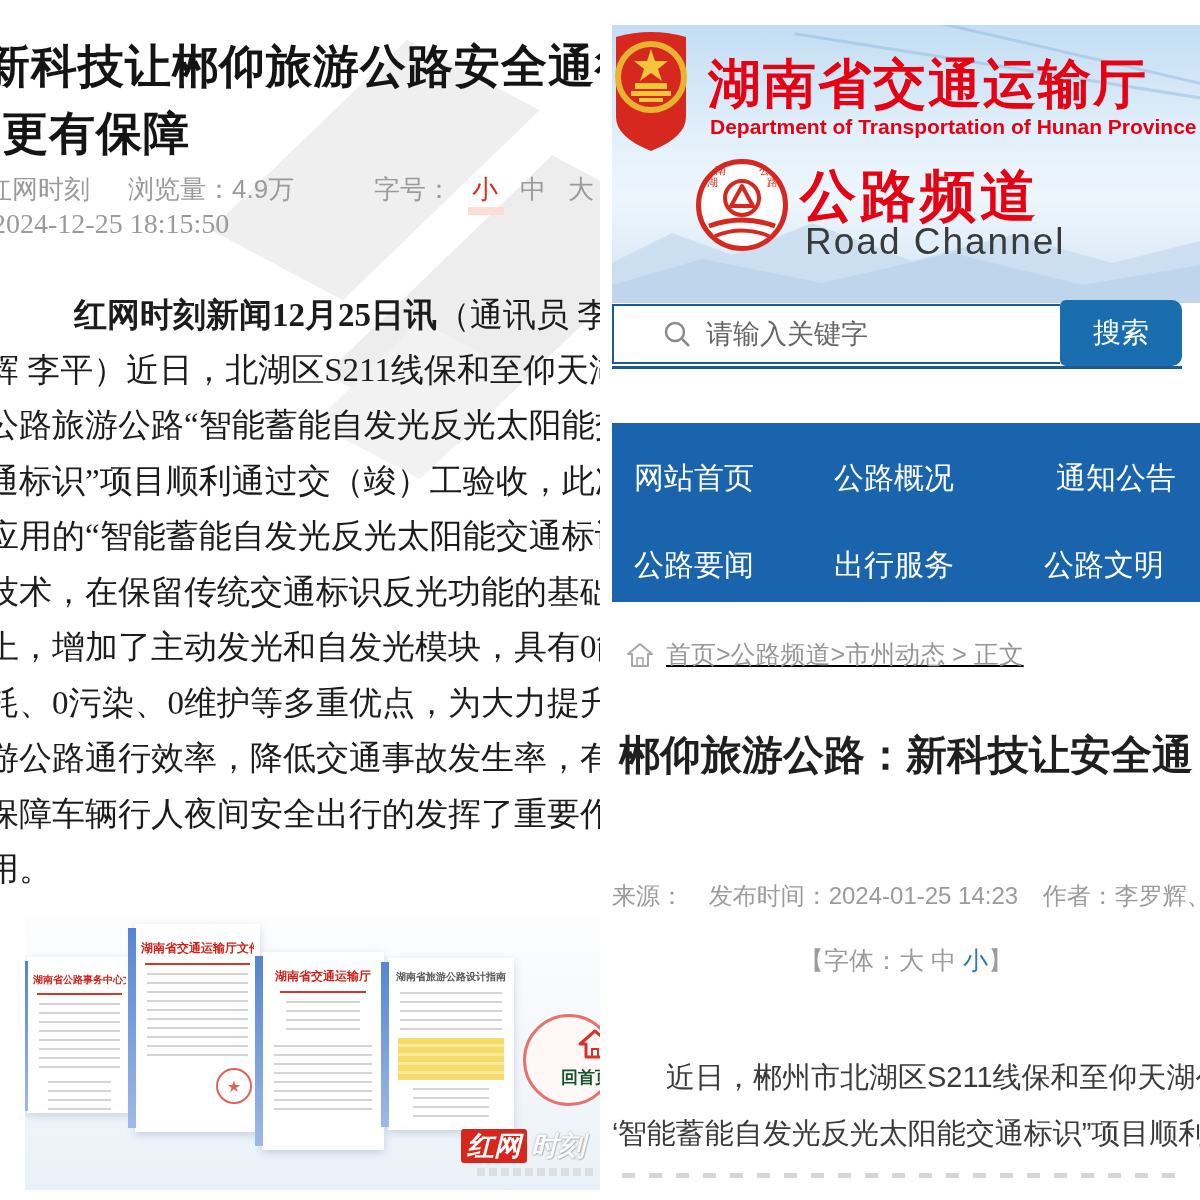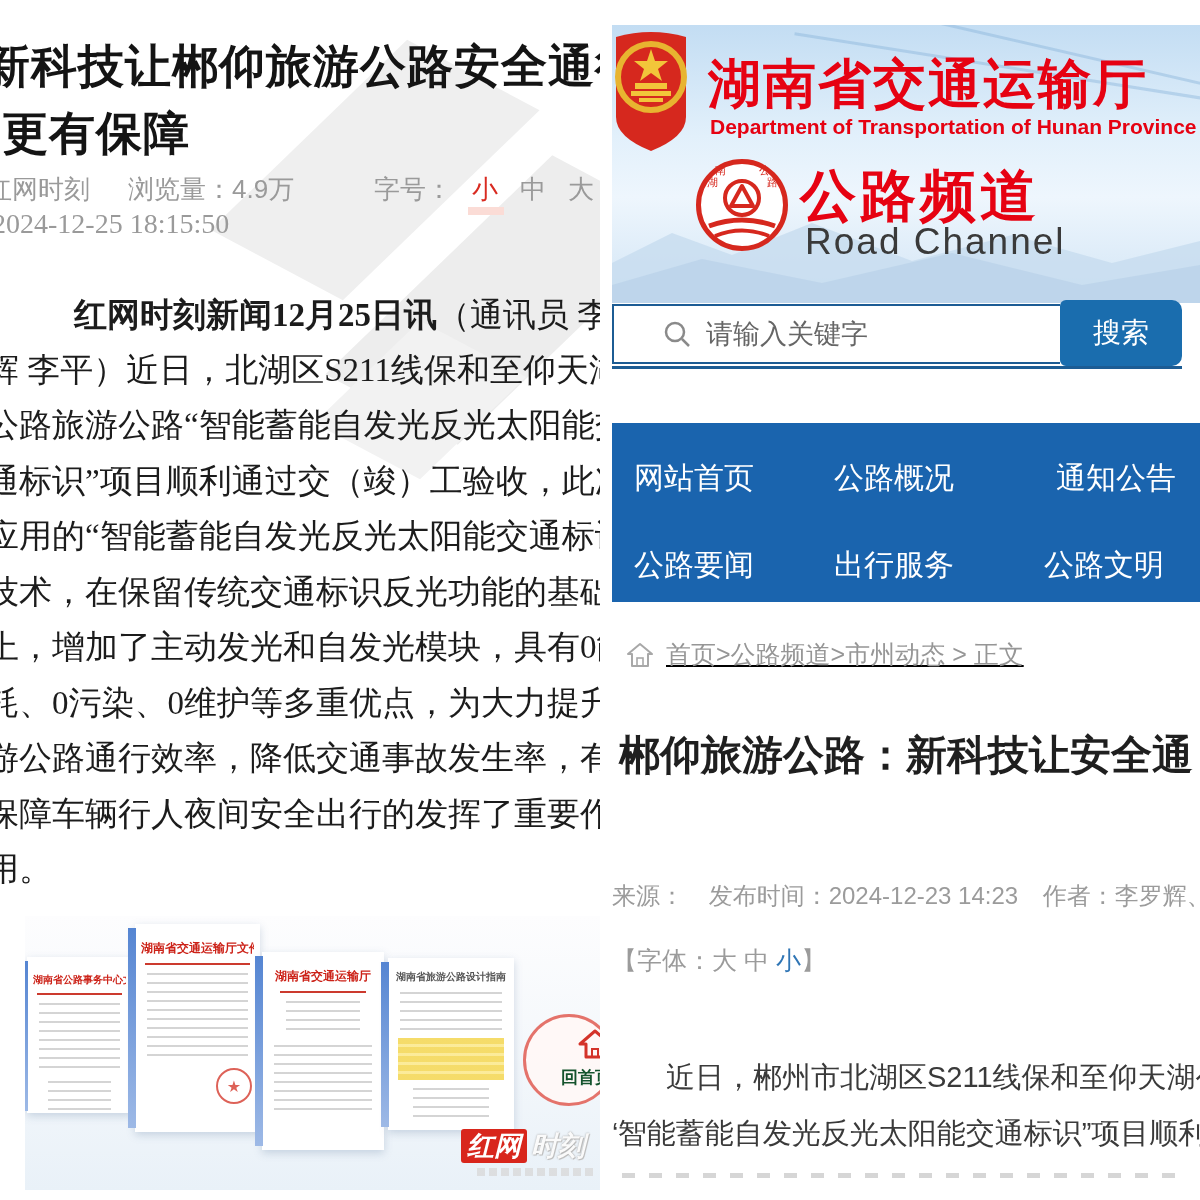--- a/index.html
+++ b/index.html
@@ -75,21 +75,21 @@
                 font-family:"Liberation Sans", sans-serif; }
   .search-underline { position:absolute; left:0; top:366px; width:570px; height:3px; background:#1c5c94; }
   .nav { position:absolute; left:0; top:423px; width:628px; height:179px; background:#1a64ae; }
   .nav-item { position:absolute; color:#fff; font-size:30px; white-space:nowrap; }
   .breadcrumb { position:absolute; left:14px; top:638px; display:flex; align-items:center;text-decoration:underline; }
   .breadcrumb-text { font-size:25px; color:#969696; margin-left:12px; white-space:nowrap; }
   .r-title { position:absolute; left:0; width:588px; text-align:center; font-size:41px; font-weight:bold; color:#1f1f1f; white-space:nowrap; }
   .r-title.rt1 { top:728px; } .r-title.rt2 { top:782px; }
   .r-meta { position:absolute; left:0px; top:880px; width:588px; font-size:24px; color:#9b9b9b; white-space:nowrap; }
   .r-meta span { margin-right:18px; }
-  .r-fontsize { position:absolute; left:0; top:944px; width:588px; font-size:25px; color:#9b9b9b; white-space:nowrap; }
+  .r-fontsize { position:absolute; left:0; top:944px; width:588px; text-align:center; font-size:25px; color:#9b9b9b; white-space:nowrap; }
   .r-fontsize .sm { color:#2f75b5; }
   .r-body { position:absolute; font-size:29px; color:#3a3a3a; white-space:nowrap; }
   .rb1 { left:54px; top:1058px; }
   .rb2 { left:-4px; top:1114px; }
   .rb-clip { position:absolute; left:10px; top:1173px; width:560px; height:5px; opacity:.35;
              background:repeating-linear-gradient(90deg,#8a8a8a 0 13px, transparent 13px 27px); }
 </style>
 </head>
 <body>
 
@@ -233,21 +233,21 @@
         <path d="M14 3 L26 13 H22 V25 H6 V13 H2 Z" fill="none" stroke="#a8a8a8" stroke-width="2" stroke-linejoin="round"></path>
         <rect x="11" y="17" width="6" height="8" fill="none" stroke="#a8a8a8" stroke-width="1.6"></rect>
       </svg>
       <span class="breadcrumb-text">首页&gt;公路频道&gt;市州动态 &gt; 正文</span>
     </div>
 
     <div class="r-title rt1">郴仰旅游公路：新科技让安全通</div>
 
     <div class="r-meta">
       <span>来源：</span>
-      <span>发布时间：2024-12-23 14:23</span>
+      <span>发布时间：2024-01-25 14:23</span>
       <span>作者：李罗辉、李平</span>
     </div>
 
     <div class="r-fontsize">
       <span>【字体：</span><span>大</span> <span>中</span> <span class="sm">小</span><span>】</span>
     </div>
 
     <div class="r-body rb1">近日，郴州市北湖区S211线保和至仰天湖公路旅游公路</div>
     <div class="r-body rb2">“智能蓄能自发光反光太阳能交通标识”项目顺利通过交</div>
     <div class="rb-clip"></div>

